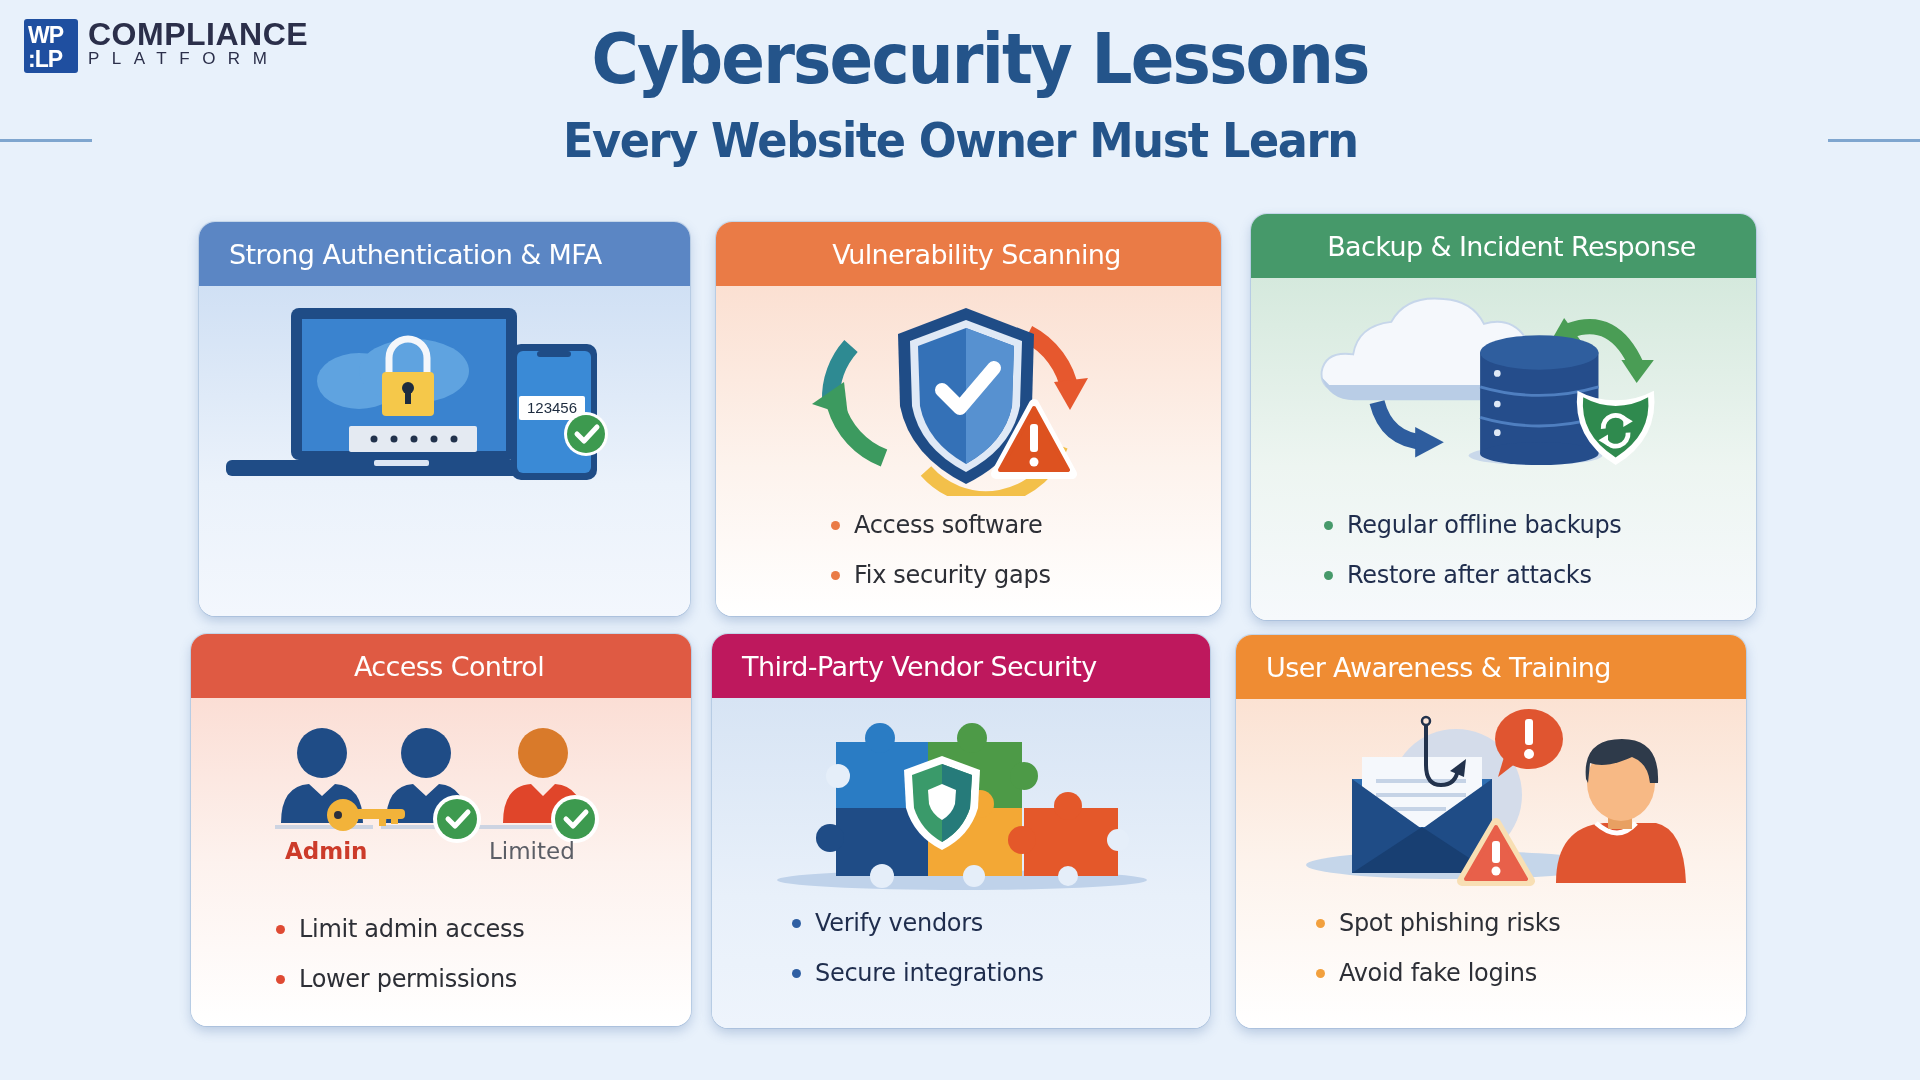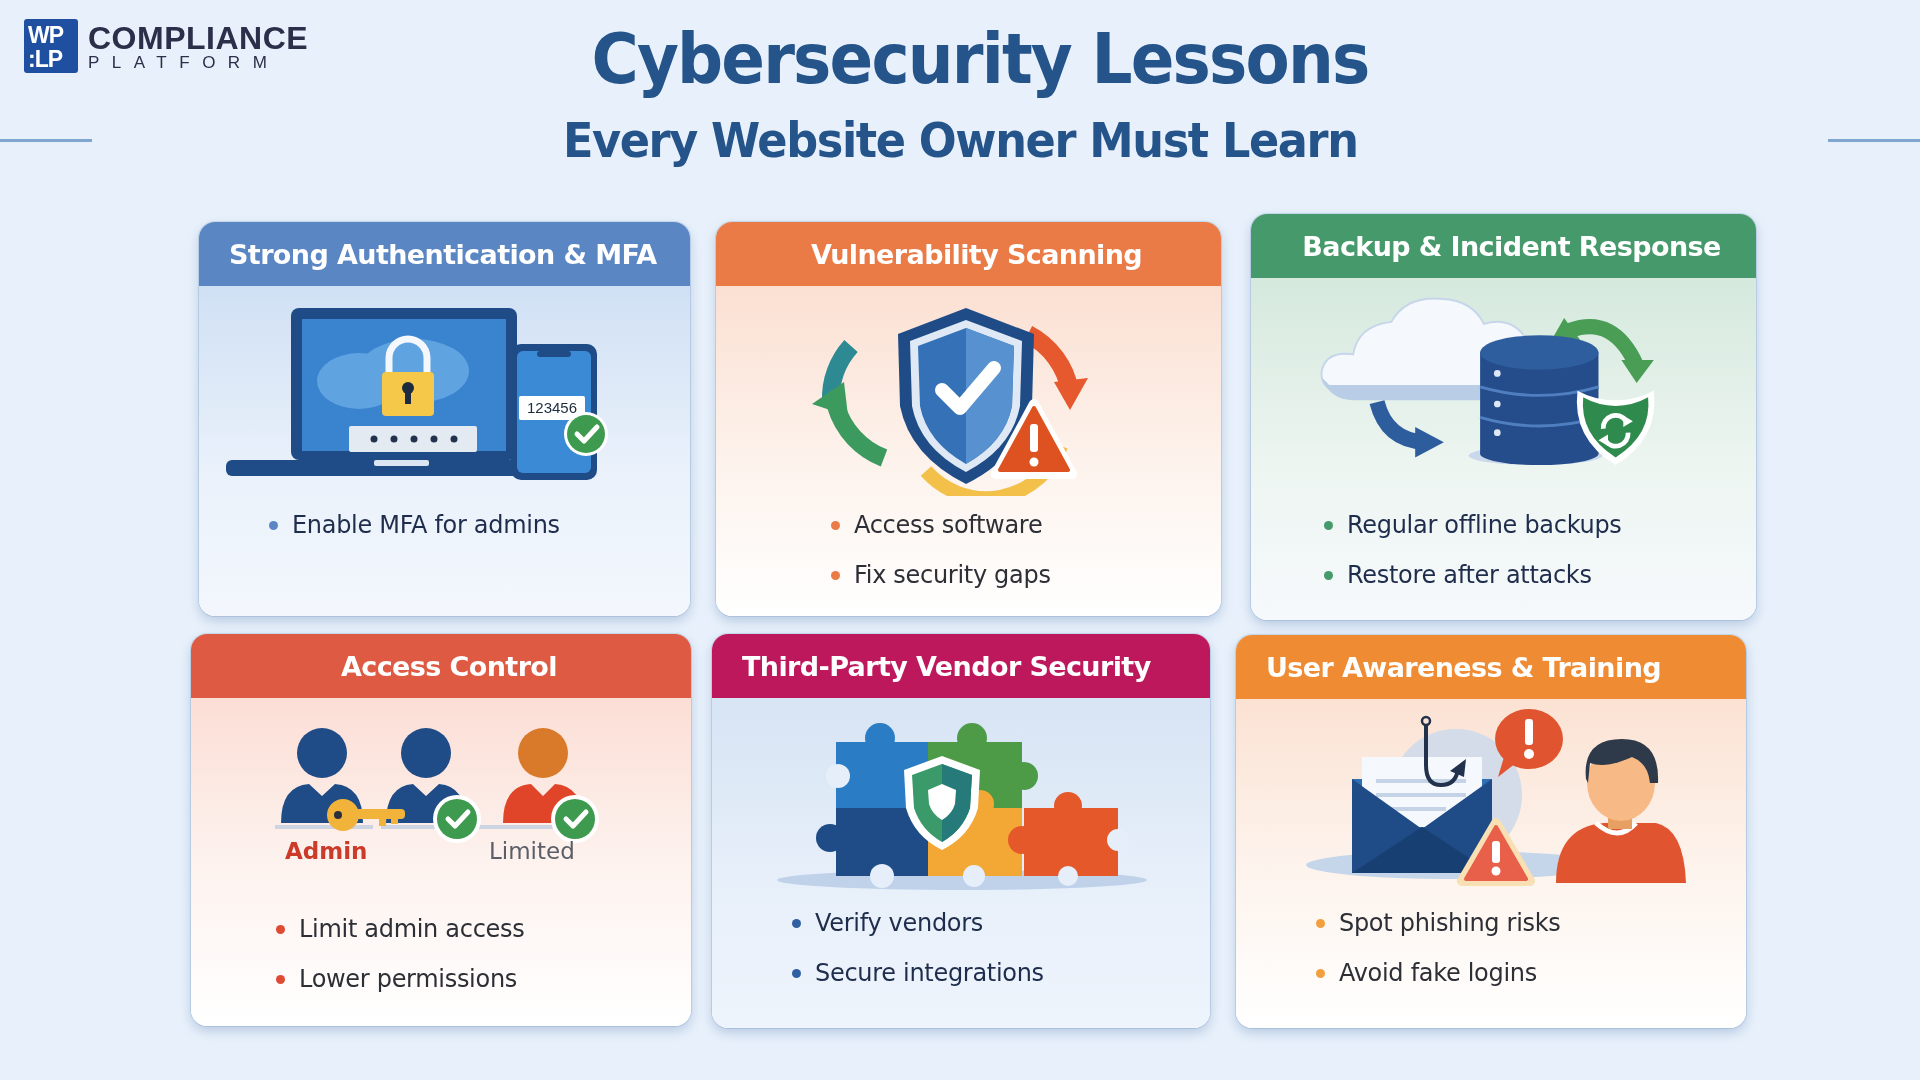--- a/index.html
+++ b/index.html
@@ -4,21 +4,21 @@
 <style>
   * { box-sizing: border-box; margin: 0; padding: 0; }
   html, body { width: 1920px; height: 1080px; overflow: hidden; }
   body {
     background: #e8f1fb;
     font-family: "DejaVu Sans", "Liberation Sans", sans-serif;
     position: relative;
   }
 
   
-  .logo { position: absolute; left: 24px; top: 19px; display: flex; align-items: flex-end; gap: 10px; }
+  .logo { position: absolute; left: 24px; top: 19px; display: flex; align-items: flex-start; gap: 10px; }
   .logo-mark {
     width: 54px; height: 54px; background: #1f4fa0; border-radius: 3px;
     color: #fff; font-family: "Liberation Sans", sans-serif; font-weight: 700;
     font-size: 23px; line-height: 24px; padding: 4px 0 0 4px; letter-spacing: -1px;
   }
   .logo-text .l1 {
     font-family: "Liberation Sans", sans-serif; font-weight: 700; font-size: 32px;
     color: #2b2f4a; letter-spacing: 0.5px; line-height: 30px;
   }
   .logo-text .l2 {
@@ -43,21 +43,21 @@
   }
 
   
   .card {
     position: absolute; border-radius: 16px; overflow: hidden;
     box-shadow: 0 5px 12px rgba(60, 100, 160, 0.28), 0 0 0 1px rgba(150,180,215,0.35);
     background: #fff;
   }
   .card-header {
     height: 64px; display: flex; align-items: center;
-    color: #fff; font-family: "DejaVu Sans", sans-serif; font-weight: 700; font-size: 27px;
+    color: #fff; font-family: "DejaVu Sans", sans-serif; font-weight: 400; font-size: 27px;
     letter-spacing: -0.6px; padding-left: 30px; text-align: right;
   }
   .card-header.center { justify-content: center; padding-left: 16px; }
   .card-body { position: relative; height: calc(100% - 64px); }
   .illus { position: absolute; left: 0; top: 0; width: 100%; height: 210px; }
   .bullets { position: absolute; list-style: none; }
   .bullets li {
     display: flex; align-items: center; font-family: "DejaVu Sans", sans-serif;
     font-size: 24px; color: #1f2d4d; height: 50px; letter-spacing: -0.3px;
   }
@@ -146,24 +146,20 @@
         <rect x="320" y="110" width="66" height="24" rx="2" fill="#ffffff"></rect>
         <text x="353" y="127" text-anchor="middle" font-family="Liberation Sans, sans-serif" font-size="15" fill="#1d2b3e">123456</text>
       </g>
       <g>
         <circle cx="387" cy="148" r="22" fill="#ffffff"></circle>
         <circle cx="387" cy="148" r="19" fill="#3d9a4f"></circle>
         <path d="M378 148 l7 7 l13 -14" stroke="#fff" stroke-width="5" fill="none" stroke-linecap="round" stroke-linejoin="round"></path>
       </g>
     </svg>
     <ul class="bullets" style="left:70px; top:214px;">
-      <li>
-          <span class="dot" style="background:#5b86c4"></span>
-          <span>Enable MFA for admins</span>
-        </li>
     </ul>
   </div>
 </div>
 
 <div class="card c2">
   <div class="card-header center">Vulnerability Scanning</div>
   <div class="card-body">
     <svg class="illus" viewBox="0 0 505 210">
       <g>
         <path d="M135 60 A78 78 0 0 0 115 115" stroke="#2e8a92" stroke-width="18" fill="none"></path>

